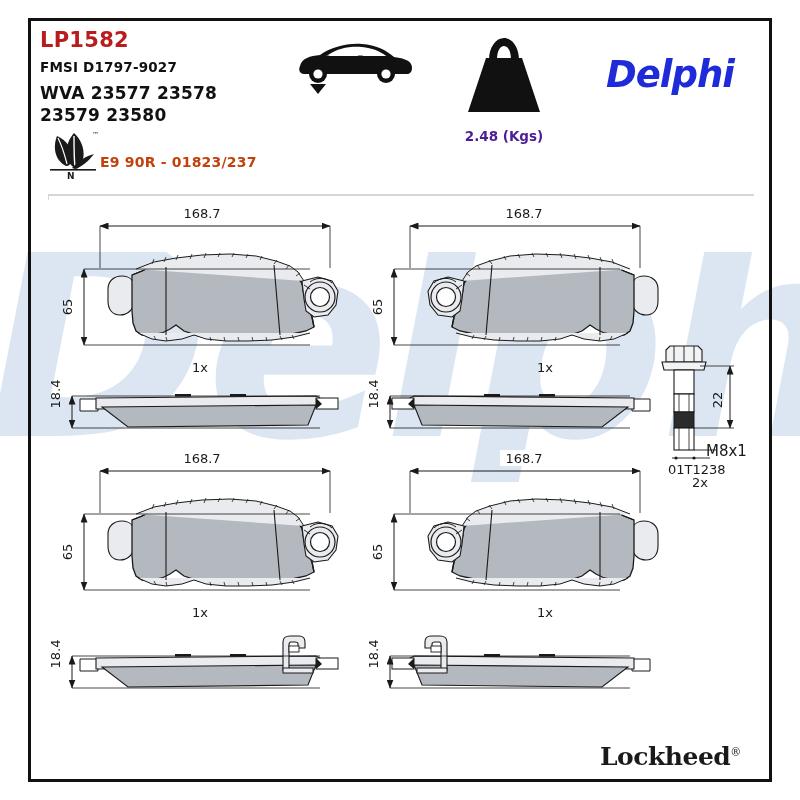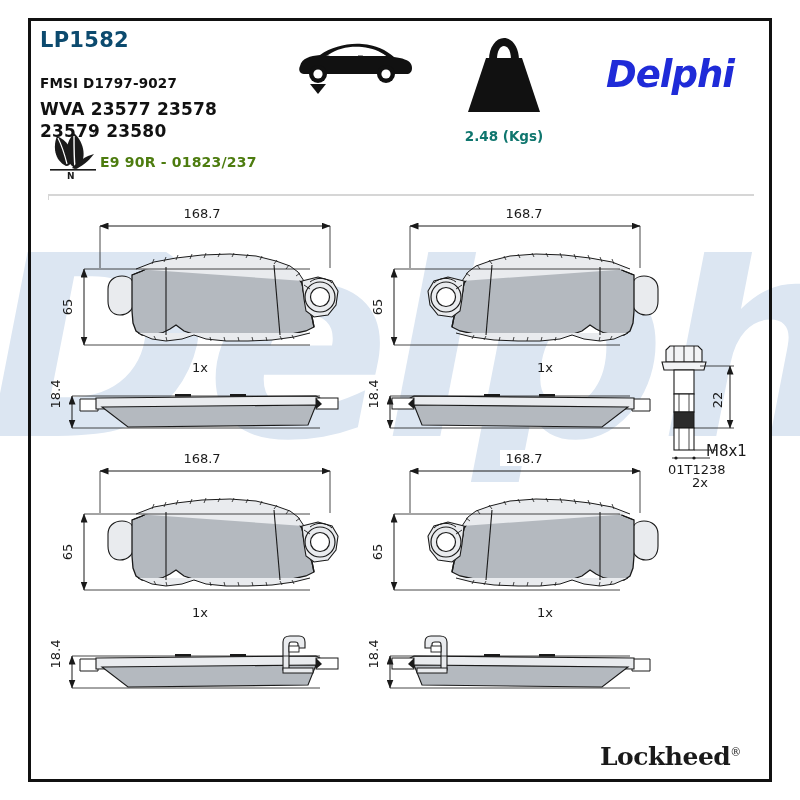--- a/index.html
+++ b/index.html
@@ -12,38 +12,38 @@
 
   
   .watermark{position:absolute;left:0;top:252px;width:800px;height:230px;
              z-index:1;pointer-events:none;overflow:hidden;}
   .watermark span{position:absolute;left:-14px;top:-46px;
        font-family:"DejaVu Sans",sans-serif;font-weight:bold;font-style:italic;
        font-size:272px;letter-spacing:-6px;color:#dce6f2;line-height:1;white-space:nowrap;}
 
   
   .header{position:absolute;left:40px;top:28px;width:722px;height:160px;z-index:6;}
-  .hdr-code{font-size:21px;font-weight:bold;color:#0c4a6e;letter-spacing:.3px;}
-  .hdr-fmsi{font-size:13.5px;font-weight:bold;color:#111;margin-top:23px;letter-spacing:.2px;}
+  .hdr-code{font-size:21px;font-weight:bold;color:#b91c1c;letter-spacing:.3px;}
+  .hdr-fmsi{font-size:13.5px;font-weight:bold;color:#111;margin-top:7px;letter-spacing:.2px;}
   .hdr-wva{font-size:17px;font-weight:bold;color:#111;margin-top:7px;
            letter-spacing:.2px;width:230px;line-height:1.32;}
 
   .car-icon{position:absolute;left:248px;top:8px;width:130px;height:60px;}
   .weight-icon{position:absolute;left:404px;top:2px;width:120px;height:90px;}
   .weight-val{position:absolute;left:404px;top:100px;width:120px;text-align:center;
-              font-size:13.5px;font-weight:bold;color:#0f766e;}
+              font-size:13.5px;font-weight:bold;color:#4c1d95;}
 
   .delphi-logo{position:absolute;left:530px;top:25px;width:200px;text-align:center;
      font-family:"DejaVu Sans",sans-serif;font-weight:bold;font-style:italic;
      font-size:37px;color:#1f2bd8;letter-spacing:-1px;}
 
   .eco-row{position:absolute;left:8px;top:100px;width:400px;height:56px;}
   .eco-icon{position:absolute;left:0;top:0;width:54px;height:52px;}
   .eco-text{position:absolute;left:52px;top:26px;font-size:14px;font-weight:bold;
-            color:#4d7c0f;letter-spacing:.2px;white-space:nowrap;}
+            color:#c2410c;letter-spacing:.2px;white-space:nowrap;}
 
   .divider{position:absolute;left:48px;top:194px;width:706px;height:2px;
            background:#d6d6d6;z-index:6;}
   .divider:before{content:"";position:absolute;left:0;top:0;width:1px;height:6px;background:#d6d6d6;}
 
   
   .canvas{position:absolute;left:0;top:0;width:800px;height:800px;z-index:4;}
 
   
   .lockheed{position:absolute;left:600px;top:742px;width:160px;text-align:left;z-index:6;

